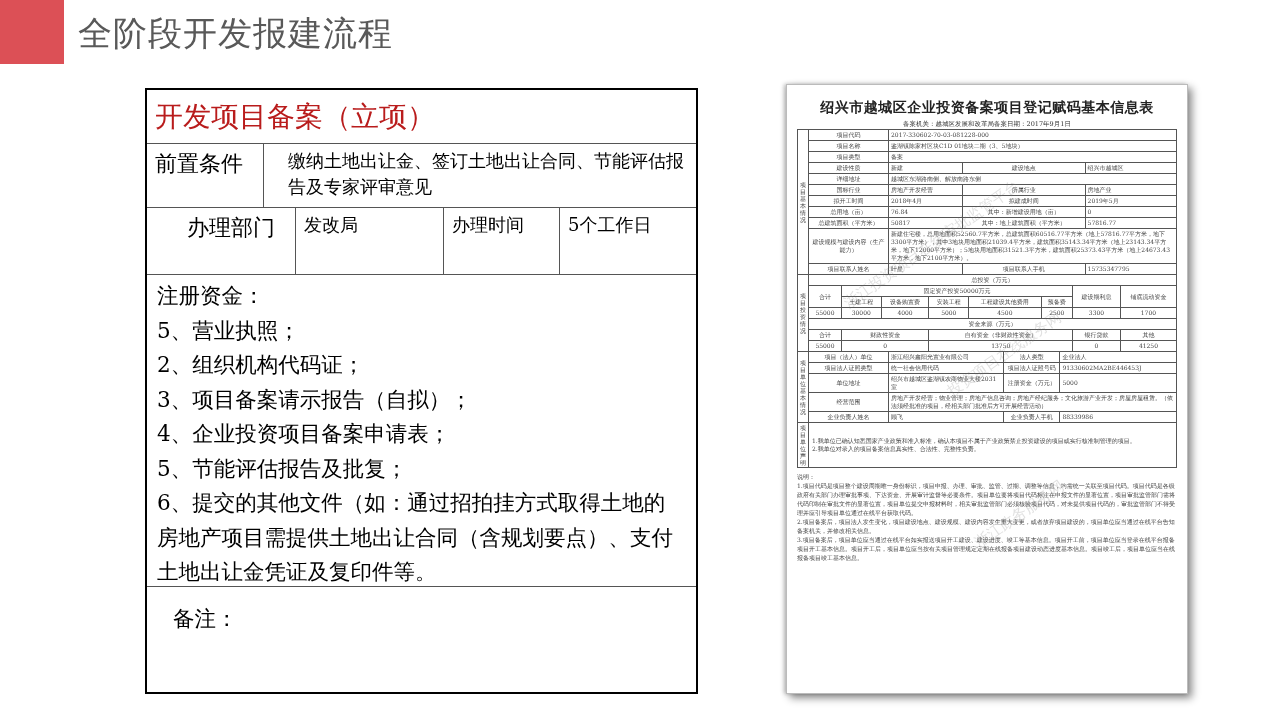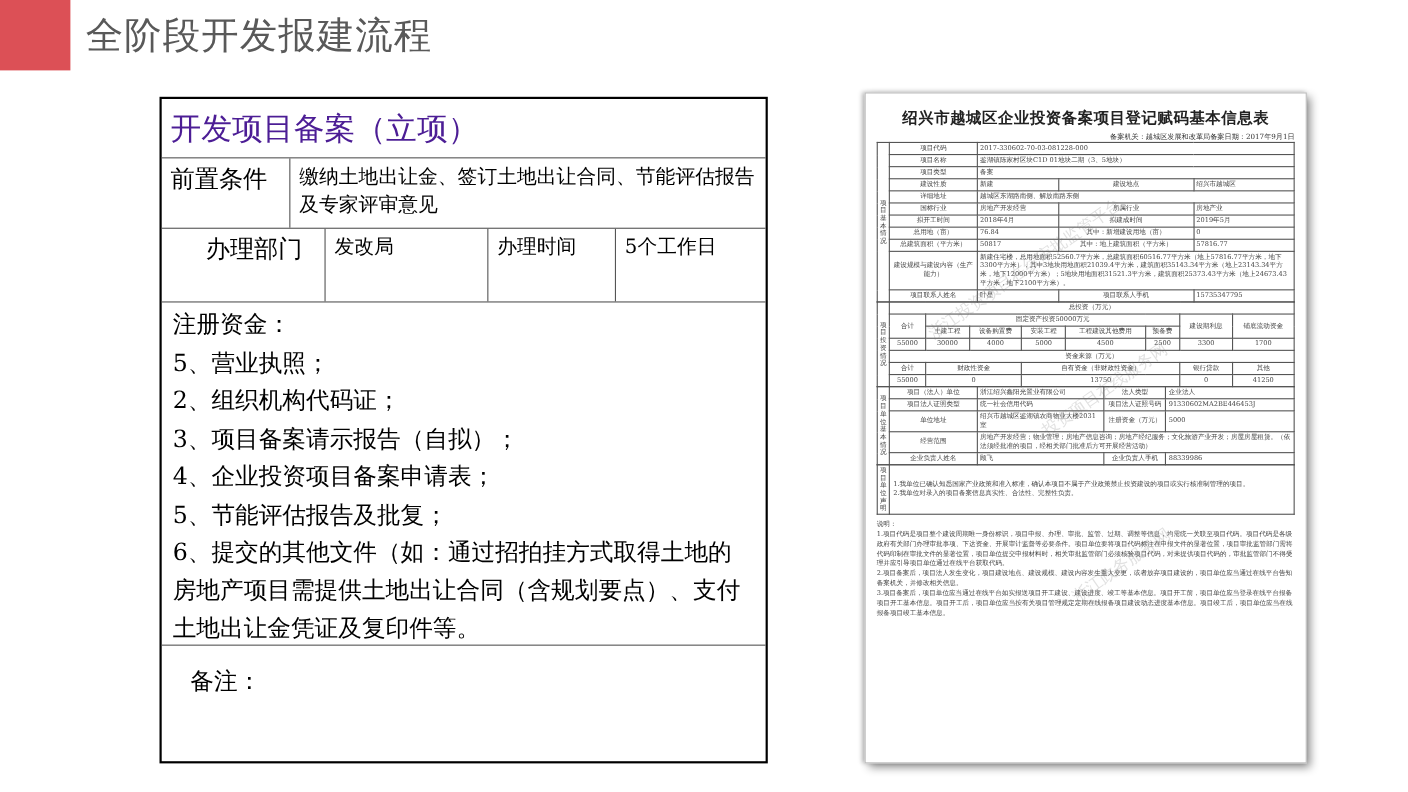--- a/index.html
+++ b/index.html
@@ -6,39 +6,39 @@
   html, body { width: 1280px; height: 720px; background: #ffffff; overflow: hidden; }
   body { position: relative; font-family: "DejaVu Serif", "Liberation Serif", serif; color: #000; }
 
   .accent-block { position: absolute; left: 0; top: 0; width: 64px; height: 64px; background: #dc5056; }
   .page-title { position: absolute; left: 78px; top: 8px; font-family: "DejaVu Sans", "Liberation Sans", sans-serif; font-size: 34px; color: #595959; letter-spacing: 1px; line-height: 50px; }
 
   
   .form { position: absolute; left: 145px; top: 88px; width: 553px; height: 606px; border: 2px solid #000; }
   .form .row { display: flex; border-bottom: 1px solid #555; }
   .form .row:last-child { border-bottom: none; }
-  .form .head { height: 54px; align-items: center; padding-left: 8px; font-size: 28px; color: #4c1d95; font-family: "DejaVu Sans", "Liberation Sans", sans-serif; }
+  .form .head { height: 54px; align-items: center; padding-left: 8px; font-size: 28px; color: #b91c1c; font-family: "DejaVu Sans", "Liberation Sans", sans-serif; }
   .form .cell { border-right: 1px solid #555; padding: 4px 8px; font-size: 18px; line-height: 26px; }
   .form .cell:last-child { border-right: none; }
   .form .label { width: 117px; font-size: 22px; line-height: 32px; padding: 4px 8px; }
   .form .content { flex: 1; }
   .row-task { height: 42px; }
-  .row-pre { height: 64px; }
+  .row-pre { height: 64px; gap: 16px; }
   .row-dept { height: 67px; padding-left: 32px; }
   .row-dept .c-dept { width: 148px; }
   .row-dept .c-tlabel { width: 116px; }
   .row-dept .c-time { flex: 1; }
   .row-mats { height: 312px; flex-direction: column; padding: 4px 10px; font-size: 21.5px; line-height: 34.5px; }
   .row-mats div { white-space: pre-wrap; }
   .row-note { height: 63px; align-items: center; padding-left: 26px; font-size: 21.5px; }
 
   
   .scan-wrap { position: absolute; left: 786px; top: 84px; width: 402px; height: 610px; background: #fff; border: 1px solid #bbb; box-shadow: 4px 4px 8px rgba(0,0,0,0.45), -2px 0 4px rgba(0,0,0,0.25); padding: 14px 10px 10px 10px; font-family: "DejaVu Serif", serif; color: #333; overflow: hidden; }
   .scan-title { text-align: center; font-size: 14px; font-weight: bold; color: #222; letter-spacing: 0.5px; }
-  .scan-meta { display: flex; justify-content: flex-end; font-size: 6.5px; margin-top: 3px; }
+  .scan-meta { display: flex; justify-content: center; font-size: 6.5px; margin-top: 3px; }
   table.scan { width: 100%; border-collapse: collapse; font-size: 6px; line-height: 8px; color: #444; }
   table.scan td { border: 0.8px solid #555; padding: 1px 2px; vertical-align: middle; }
   table.scan td.c { text-align: center; }
   table.scan td.side { width: 10px; text-align: center; font-size: 6px; line-height: 7px; }
   .scan-notes { font-size: 6px; line-height: 9px; color: #444; margin-top: 4px; }
   .watermark { position: absolute; font-size: 15px; color: rgba(120,120,120,0.22); transform: rotate(-35deg); white-space: nowrap; pointer-events: none; }
 </style>
 </head>
 <body>
 

